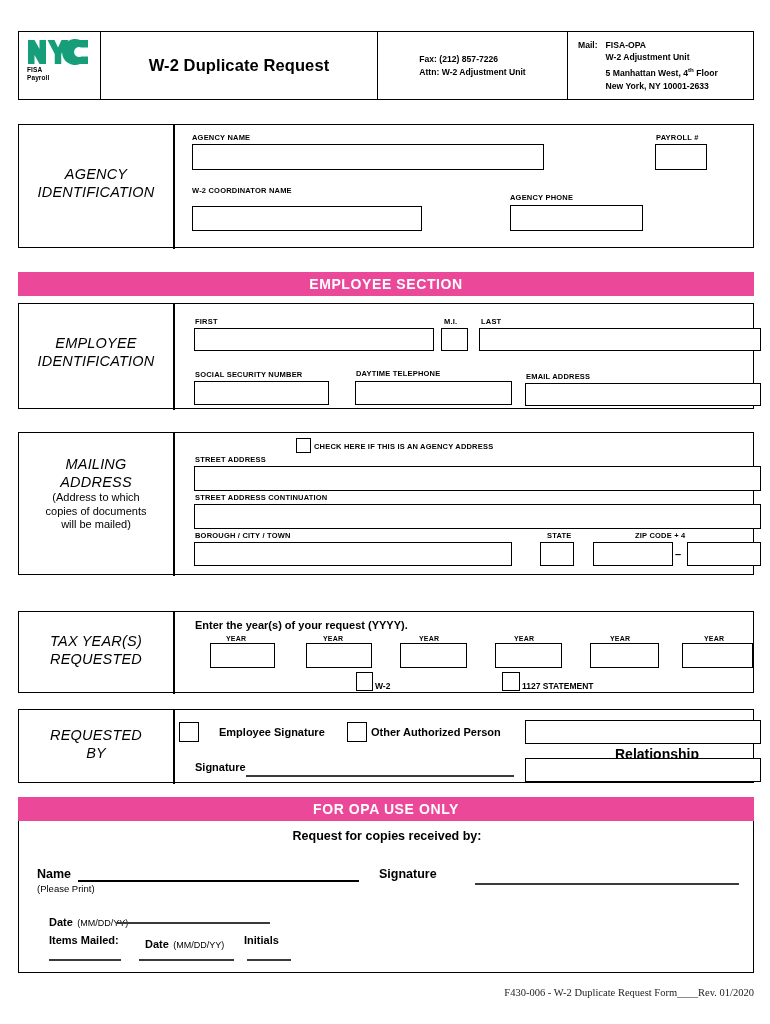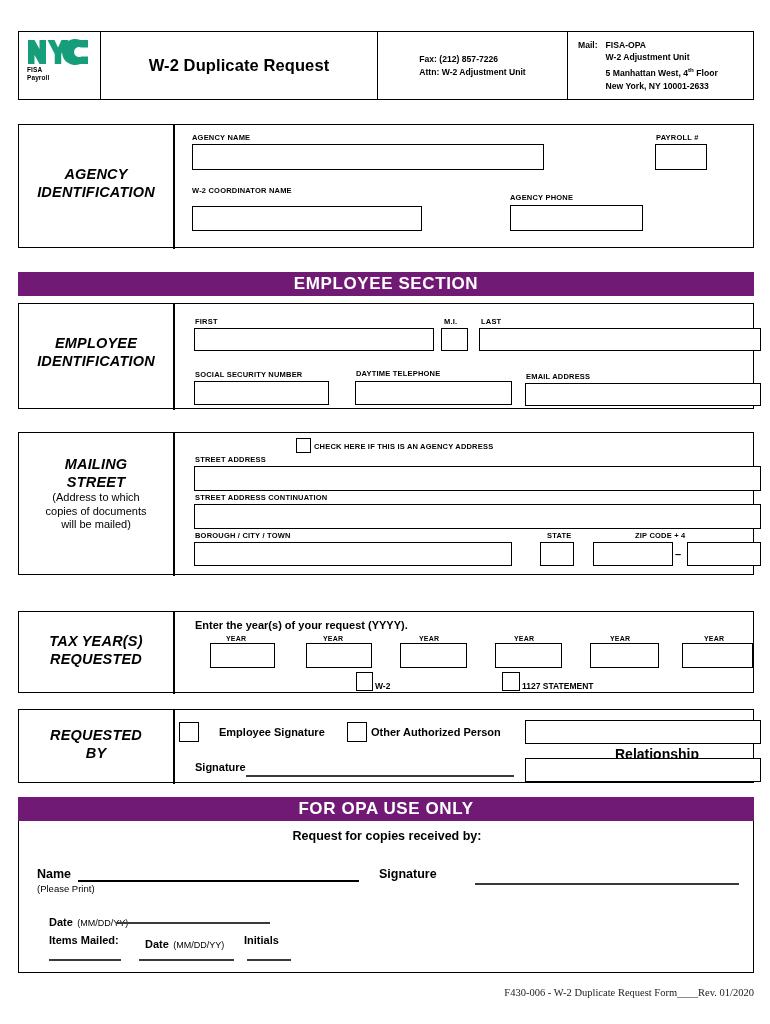--- a/index.html
+++ b/index.html
@@ -28,38 +28,38 @@
   .bx  { border: 1.5px solid #000; background: #fff; box-sizing: border-box; }
   .lbl {
     font-size: 7.5px;
     font-weight: bold;
     letter-spacing: .2px;
     line-height: 9px;
     white-space: nowrap;
   }
   .sect-title {
     font-style: italic;
-    font-weight: bold;
+    font-weight: normal;
     font-size: 14.5px;
     line-height: 18px;
     text-align: center;
     letter-spacing: .2px;
   }
   .sect-sub {
     font-style: normal;
     font-weight: normal;
     font-size: 11px;
     line-height: 13.5px;
     text-align: center;
   }
   .banner {
-    background: #701a75;
+    background: #ec4899;
     color: #fff;
     font-weight: bold;
-    font-size: 17px;
+    font-size: 14px;
     letter-spacing: .6px;
     text-align: center;
     display: flex;
     align-items: center;
     justify-content: center;
   }
   .fieldbox { border: 1.5px solid #000; background: #fff; box-sizing: border-box; }
   .checkbox { border: 1.8px solid #000; background: #fff; box-sizing: border-box; }
   .rule { background: #3a3a3a; height: 1.5px; }
   .vsep { background: #000; width: 1.5px; }
@@ -203,21 +203,21 @@
 
     <div class="abs lbl" style="left:507px; top:68px;">EMAIL ADDRESS</div>
     <div class="abs fieldbox" style="left:506px; top:79px; width:236px; height:23px;"></div>
   </div>
 
   <div class="abs bx" style="left:18px; top:432px; width:736px; height:143px;">
     <div class="abs vsep" style="left:154px; top:0; height:143px;"></div>
 
     <div class="abs" style="left:0; top:22px; width:154px;">
       <div class="sect-title">MAILING</div>
-      <div class="sect-title">STREET</div>
+      <div class="sect-title">ADDRESS</div>
       <div class="sect-sub">(Address to which</div>
       <div class="sect-sub">copies of documents</div>
       <div class="sect-sub">will be mailed)</div>
     </div>
 
     <div class="abs checkbox" style="left:277px; top:5px; width:15px; height:15px;"></div>
     <div class="abs lbl" style="left:295px; top:9px;">CHECK HERE IF THIS IS AN AGENCY ADDRESS</div>
 
     <div class="abs lbl" style="left:176px; top:22px;">STREET ADDRESS</div>
     <div class="abs fieldbox" style="left:175px; top:33px; width:567px; height:25px;"></div>

